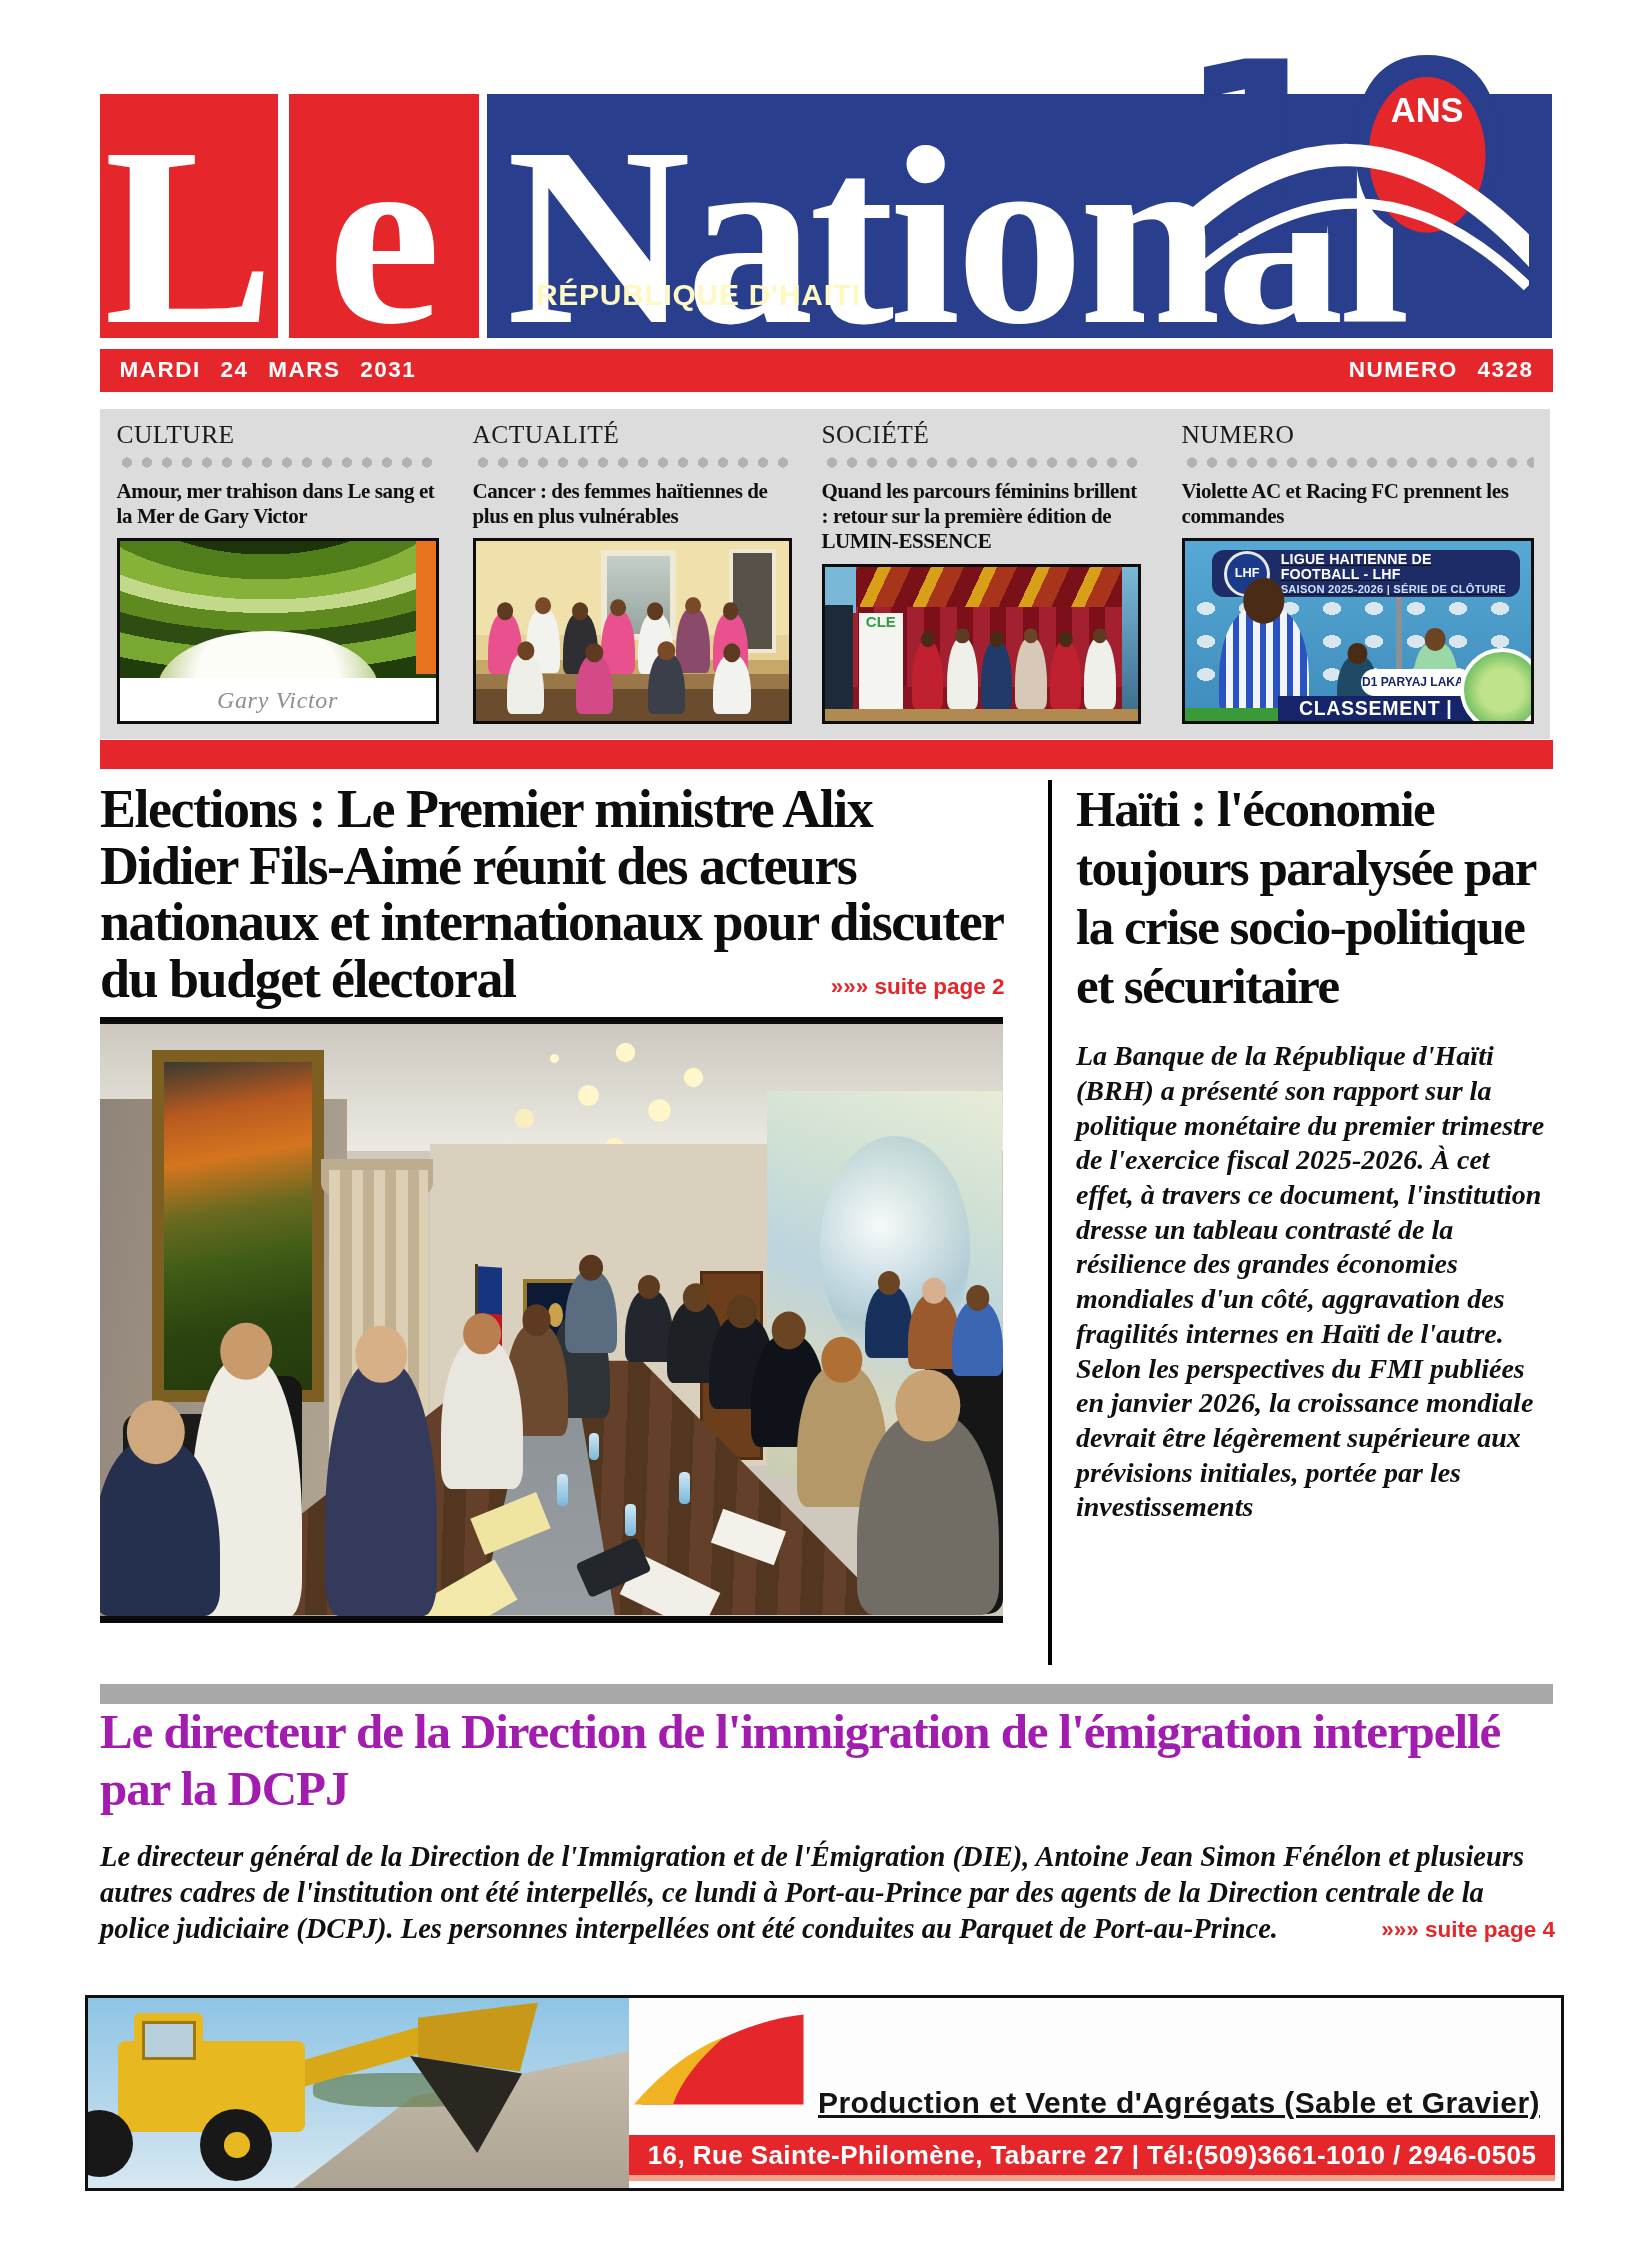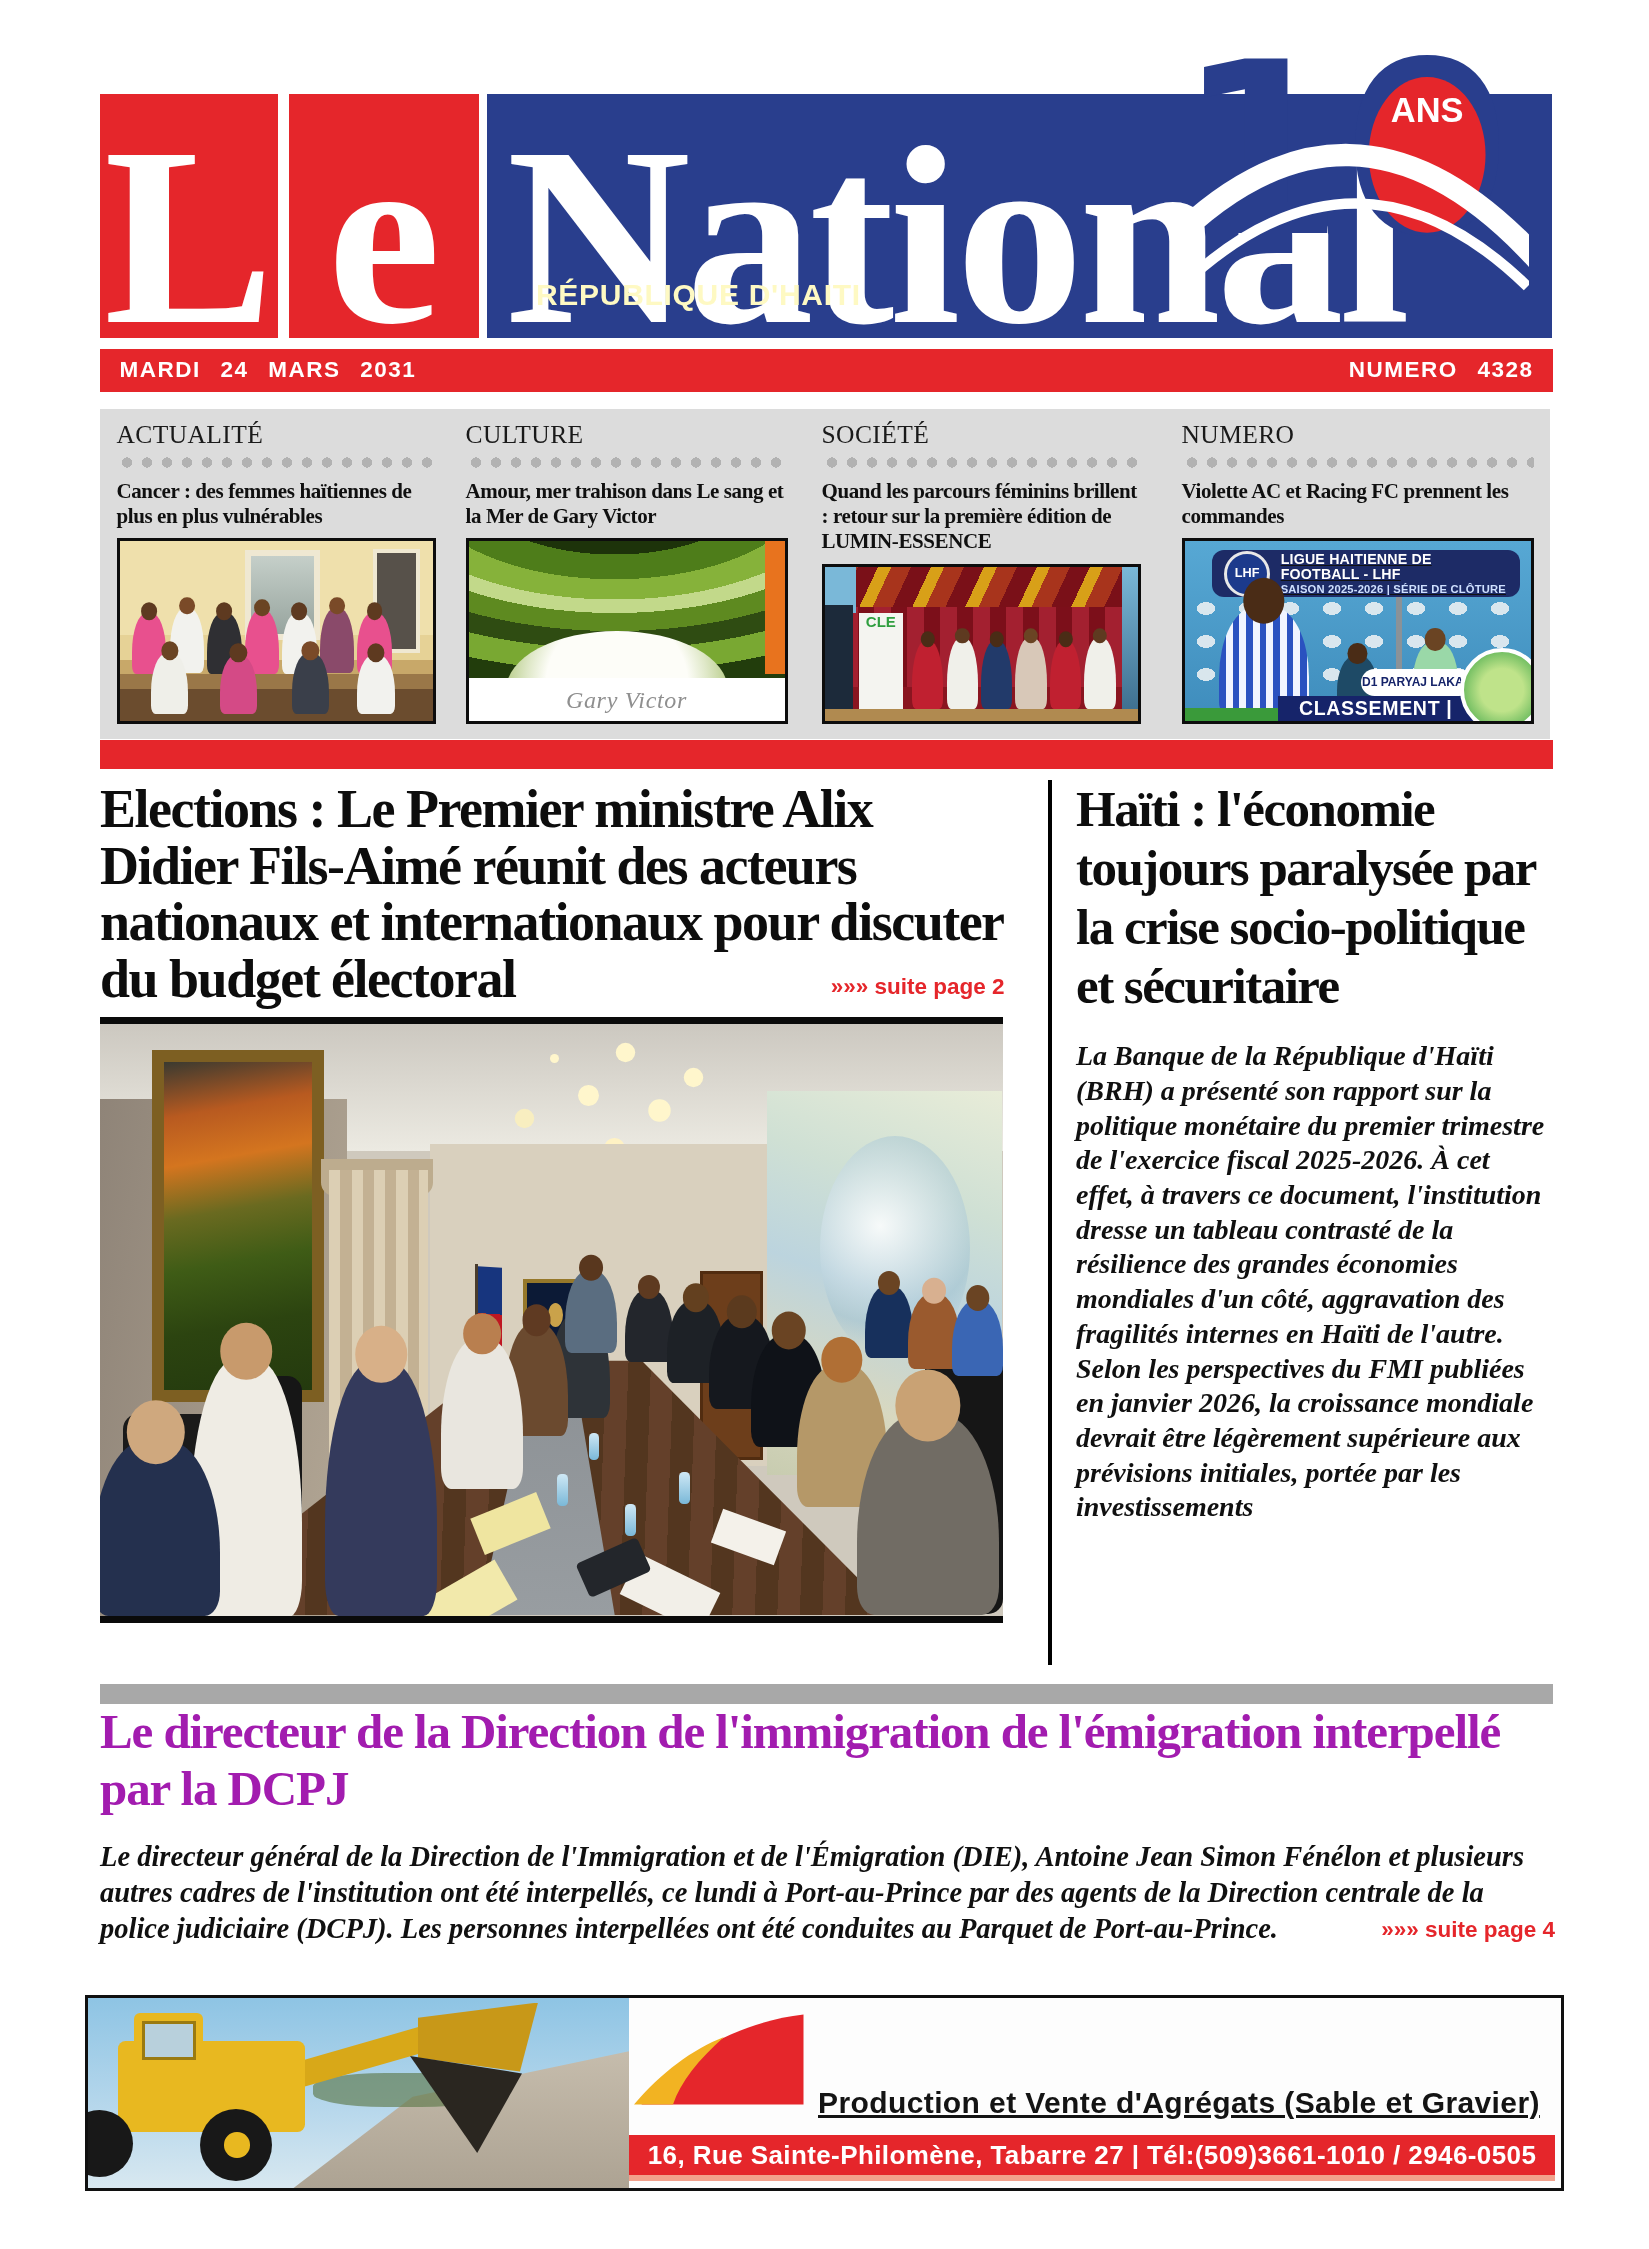--- a/index.html
+++ b/index.html
@@ -154,53 +154,53 @@
     </svg>
   </header>
 
   <div class="datebar">
     <span>MARDI 24 MARS 2031</span>
     <span>NUMERO 4328</span>
   </div>
 
   <section class="topstrip">
 
+    <article class="col col-2">
+      <h3>CULTURE</h3>
+      <div class="dots"></div>
+      <h4>Amour, mer trahison dans Le sang et la Mer de Gary Victor</h4>
+      <div class="thumb">
+        <div class="abs t-cul-bg"></div>
+        <div class="abs t-cul-oval"></div>
+        <div class="abs t-cul-orange"></div>
+        <div class="abs t-cul-band">
+          <span class="t-cul-caption">Gary Victor</span>
+        </div>
+      </div>
+    </article>
+
     <article class="col col-1">
       <h3>ACTUALITÉ</h3>
       <div class="dots"></div>
       <h4>Cancer : des femmes haïtiennes de plus en plus vulnérables</h4>
       <div class="thumb">
         <div class="abs t-act-bg"></div>
         <div class="abs t-act-window"></div>
         <div class="abs t-act-door"></div>
         <div class="fig" style="left:4%;top:40%;width:11%;height:34%;--suit:#e8508e;--skin:#5e3a20"></div>
         <div class="fig" style="left:16%;top:37%;width:11%;height:36%;--suit:#f2f2ee;--skin:#7a4a28"></div>
         <div class="fig" style="left:28%;top:40%;width:11%;height:34%;--suit:#2f2f33;--skin:#5e3a20"></div>
         <div class="fig" style="left:40%;top:38%;width:11%;height:36%;--suit:#e8508e;--skin:#6a4423"></div>
         <div class="fig" style="left:52%;top:40%;width:11%;height:34%;--suit:#f2f2ee;--skin:#5e3a20"></div>
         <div class="fig" style="left:64%;top:37%;width:11%;height:36%;--suit:#8a4a6a;--skin:#7a4a28"></div>
         <div class="fig" style="left:76%;top:40%;width:11%;height:34%;--suit:#e8508e;--skin:#5e3a20"></div>
         <div class="fig" style="left:10%;top:62%;width:12%;height:34%;--suit:#efefe9;--skin:#6a4423"></div>
         <div class="fig" style="left:32%;top:63%;width:12%;height:33%;--suit:#d44a86;--skin:#5e3a20"></div>
         <div class="fig" style="left:55%;top:62%;width:12%;height:34%;--suit:#3a3f4a;--skin:#7a4a28"></div>
         <div class="fig" style="left:76%;top:63%;width:12%;height:33%;--suit:#f2f2ee;--skin:#5e3a20"></div>
-      </div>
-    </article>
-
-    <article class="col col-2">
-      <h3>CULTURE</h3>
-      <div class="dots"></div>
-      <h4>Amour, mer trahison dans Le sang et la Mer de Gary Victor</h4>
-      <div class="thumb">
-        <div class="abs t-cul-bg"></div>
-        <div class="abs t-cul-oval"></div>
-        <div class="abs t-cul-orange"></div>
-        <div class="abs t-cul-band">
-          <span class="t-cul-caption">Gary Victor</span>
-        </div>
       </div>
     </article>
 
     <article class="col col-3">
       <h3>SOCIÉTÉ</h3>
       <div class="dots"></div>
       <h4>Quand les parcours féminins brillent : retour sur la première édition de LUMIN-ESSENCE</h4>
       <div class="thumb">
         <div class="abs t-soc-bg"></div>
         <div class="abs t-soc-top"></div>

